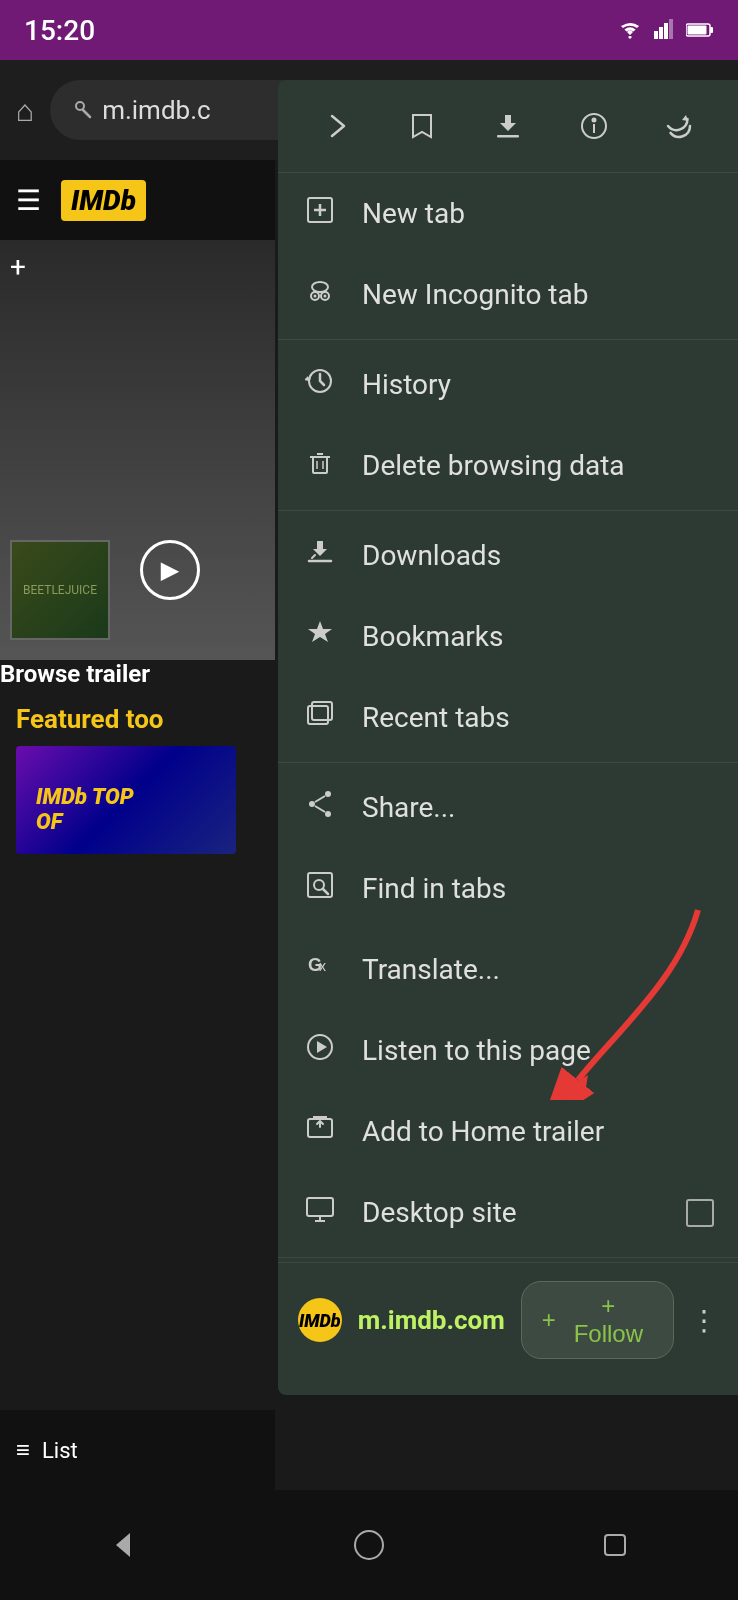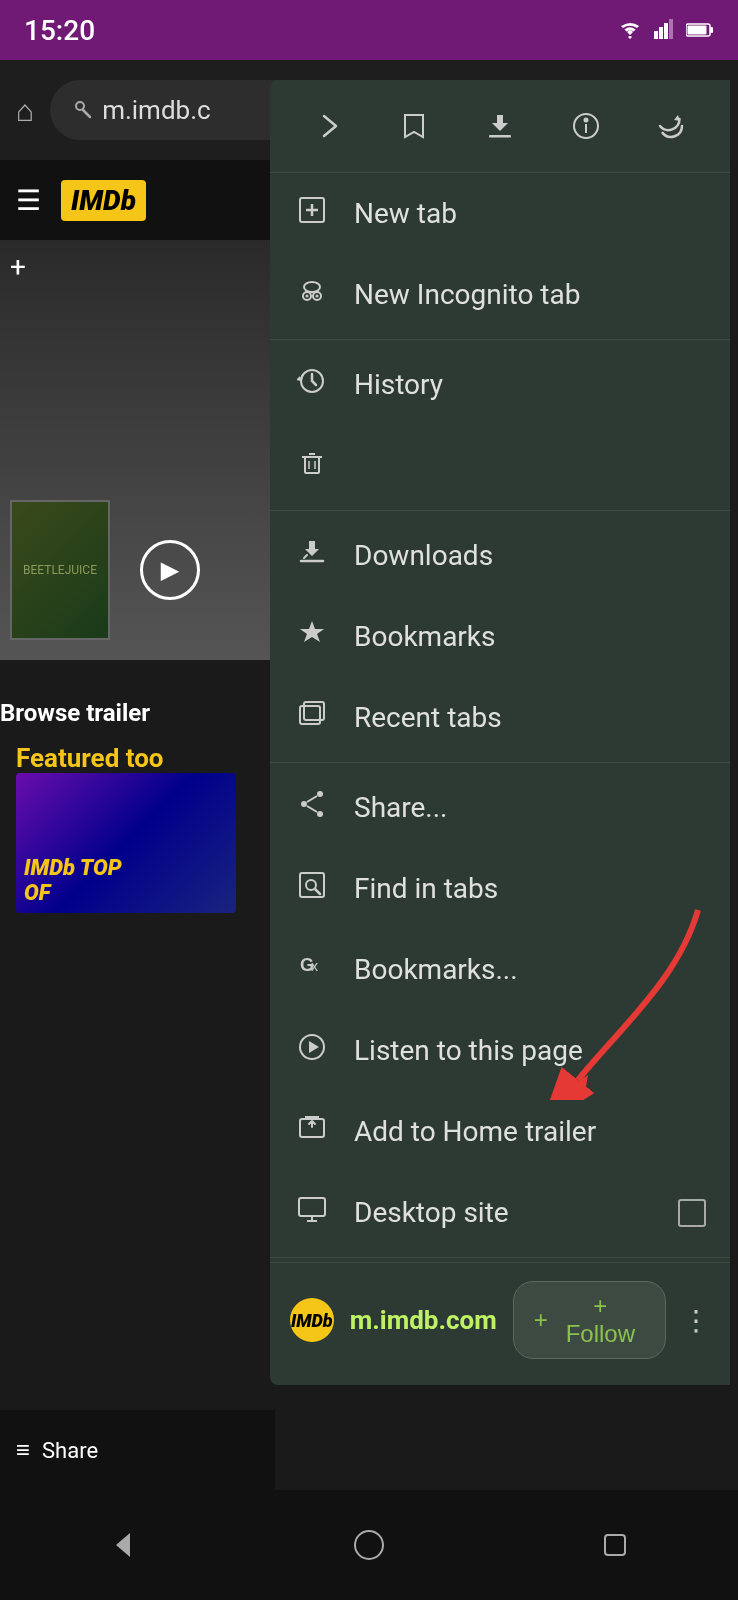--- a/index.html
+++ b/index.html
@@ -113,21 +113,21 @@
     .movie-bg {
       width: 100%;
       height: 100%;
       background: linear-gradient(135deg, #2a2a2a 0%, #444 50%, #333 100%);
       display: flex;
       align-items: center;
       justify-content: center;
     }
     .movie-thumbnail {
       width: 100px;
-      height: 140px;
+      height: 100px;
       background: linear-gradient(135deg, #4a4a2a, #2a4a2a);
       border: 2px solid #666;
       position: absolute;
       bottom: 20px;
       left: 10px;
     }
     .play-btn {
       width: 60px;
       height: 60px;
       border-radius: 50%;
@@ -147,38 +147,38 @@
       left: 10px;
       color: #fff;
       font-size: 28px;
     }
     .browse-trailer {
       color: #fff;
       font-size: 24px;
       font-weight: bold;
       padding: 0;
       background: #1a1a1a;
-      margin-top: 39px;
     }
     .featured-section {
       padding: 16px;
     }
     .featured-title {
       color: #f5c518;
       font-size: 26px;
       font-weight: bold;
     }
     .featured-img {
+      margin-top: 12px;
       width: 220px;
-      height: 140px;
+      height: 108px;
       background: linear-gradient(135deg, #6a0dad, #00008b, #1a237e);
       border-radius: 4px;
       display: flex;
       align-items: flex-end;
-      padding: 8px;
+      padding: 20px;
     }
     .imdb-top-text {
       color: #f5c518;
       font-size: 22px;
       font-weight: 900;
       font-style: italic;
     }
 
     
     .page-bottom {
@@ -199,26 +199,26 @@
     }
     .list-text {
       color: #fff;
       font-size: 22px;
     }
 
     
     .dropdown-menu {
       position: absolute;
       top: 80px;
-      right: 8px;
+      right: 0;
       width: 460px;
       background: #2d3a33;
       border-radius: 8px 0 0 8px;
       z-index: 100;
-      padding-bottom: 8px;
+      padding-bottom: 18px;
     }
 
     
     .dropdown-toolbar {
       display: flex;
       align-items: center;
       justify-content: space-around;
       padding: 20px 16px;
       border-bottom: 1px solid #3d4a41;
     }
@@ -412,21 +412,21 @@
           <div class="imdb-top-text">IMDb TOP</div>
           <div class="imdb-top-text">OF</div>
         </div>
       </div>
     </div>
   </div>
 </div>
 
 <div class="page-bottom">
   <span class="list-icon">≡</span>
-  <span class="list-text">Share</span>
+  <span class="list-text">List</span>
 </div>
 
 <div class="dropdown-menu">
 
   <div class="dropdown-toolbar">
     <span class="toolbar-icon-btn">
       <svg width="30" height="30" viewBox="0 0 30 30" fill="#ccc">
         <path d="M10 5l12 10-12 10" stroke="#ccc" stroke-width="2.5" stroke-linecap="round" stroke-linejoin="round" fill="none"></path>
       </svg>
     </span>
@@ -497,20 +497,21 @@
   <div class="menu-item">
     <span class="menu-item-icon">
       <svg width="30" height="30" viewBox="0 0 30 30" fill="#ccc">
         <rect x="8" y="10" width="14" height="16" rx="1" stroke="#ccc" stroke-width="2" fill="none"></rect>
         <line x1="5" y1="10" x2="25" y2="10" stroke="#ccc" stroke-width="2"></line>
         <line x1="12" y1="7" x2="18" y2="7" stroke="#ccc" stroke-width="2"></line>
         <line x1="12" y1="14" x2="12" y2="22" stroke="#ccc" stroke-width="1.5"></line>
         <line x1="18" y1="14" x2="18" y2="22" stroke="#ccc" stroke-width="1.5"></line>
       </svg>
     </span>
+    <span class="menu-item-label">Delete browsing data</span>
   </div>
 
   <div class="divider"></div>
 
   <div class="menu-item">
     <span class="menu-item-icon">
       <svg width="30" height="30" viewBox="0 0 30 30" fill="#ccc">
         <path d="M15 19l-7-7h4V4h6v8h4z"></path>
         <line x1="4" y1="24" x2="26" y2="24" stroke="#ccc" stroke-width="2.5" stroke-linecap="round"></line>
         <path d="M7 21l3-3" stroke="#ccc" stroke-width="2" stroke-linecap="round"></path>
@@ -564,21 +565,21 @@
     <span class="menu-item-label">Find in tabs</span>
   </div>
 
   <div class="menu-item">
     <span class="menu-item-icon">
       <svg width="30" height="30" viewBox="0 0 30 30" fill="#ccc">
         <text x="3" y="20" font-size="18" font-family="Arial" font-weight="bold" fill="#ccc">G</text>
         <text x="14" y="20" font-size="14" font-family="Arial" fill="#ccc">x</text>
       </svg>
     </span>
-    <span class="menu-item-label">Bookmarks...</span>
+    <span class="menu-item-label">Translate...</span>
   </div>
 
   <div class="menu-item">
     <span class="menu-item-icon">
       <svg width="30" height="30" viewBox="0 0 30 30" fill="#ccc">
         <circle cx="15" cy="15" r="12" stroke="#ccc" stroke-width="2" fill="none"></circle>
         <polygon points="12,9 22,15 12,21"></polygon>
       </svg>
     </span>
     <span class="menu-item-label">Listen to this page</span>

